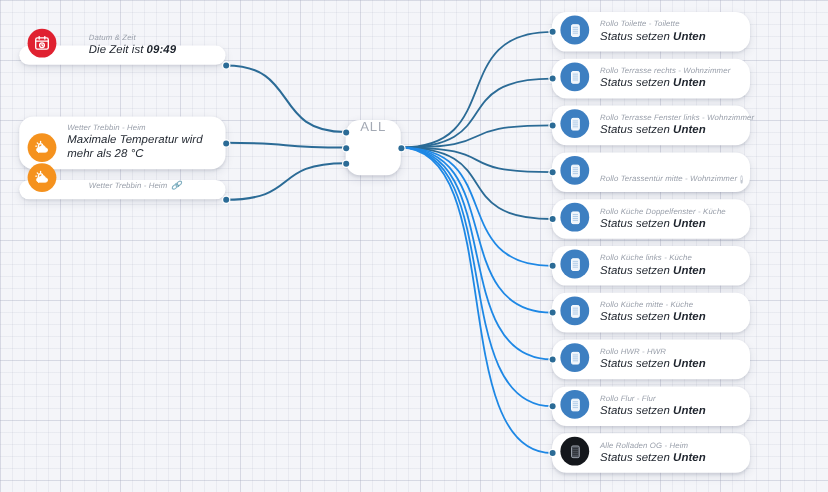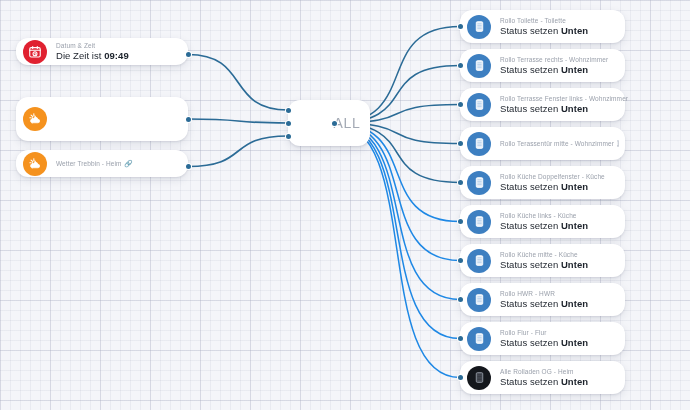--- a/index.html
+++ b/index.html
@@ -31,23 +31,24 @@
     pointer-events: none;
   }
 
   
   .node {
     position: absolute;
     background: #ffffff;
     border-radius: 12px;
     box-shadow: 0 1px 2px rgba(30,40,70,0.10), 0 3px 8px rgba(30,40,70,0.10);
     display: flex;
-    align-items: center;
+    align-items: flex-end;
     box-sizing: border-box;
     padding: 6px 10px 6px 7px;
+    font-style: italic;
   }
   .node .badge {
     flex: 0 0 auto;
     width: 24px;
     height: 24px;
     border-radius: 50%;
     display: flex;
     align-items: center;
     justify-content: center;
     margin-right: 9px;
@@ -72,21 +73,21 @@
     font-size: 9.5px;
     line-height: 12px;
     color: #1d232c;
     letter-spacing: .05px;
   }
   .node .main b { font-weight: bold; }
 
   
   .trigger { width: 172px; }
   .trigger.tall { height: 44px; }
-  .trigger.short { height: 27px; }
+  .trigger.short { height: 16px; gap: 18px; }
   .trigger .main { font-size: 9.5px; }
 
   
   .action {
     width: 165px;
     height: 33px;
   }
 
   
   .port {
@@ -102,26 +103,24 @@
   #all-node {
     position: absolute;
     left: 288px;
     top: 100px;
     width: 46px;
     height: 46px;
     background: #ffffff;
     border-radius: 12px;
     box-shadow: 0 1px 2px rgba(30,40,70,0.10), 0 3px 8px rgba(30,40,70,0.12);
     display: flex;
-    align-items: center;
     justify-content: center;
-    font-size: 14px;
+    font-size: 11px;
     color: #a3a9b4;
     letter-spacing: .7px;
-    padding-left: 36px;
   }
 
   .info-dot {
     display: inline-block;
     width: 7px;
     height: 7px;
     border-radius: 50%;
     background: #c3c8d1;
     color: #fff;
     font-size: 5.5px;
@@ -173,20 +172,26 @@
 
   <div class="node trigger tall" id="trig-1" style="left:16px; top:97px;">
     <span class="badge" style="background:#f5921e">
       <svg width="14" height="14" viewBox="0 0 24 24" fill="none" stroke="#ffffff" stroke-width="1.8" stroke-linecap="round" stroke-linejoin="round">
         <circle cx="10" cy="9.5" r="3"></circle>
         <line x1="10" y1="3.2" x2="10" y2="4.6"></line>
         <line x1="5.2" y1="5.2" x2="6.2" y2="6.2"></line>
         <line x1="3.2" y1="10" x2="4.6" y2="10"></line>
         <path d="M7 18.5h10a3 3 0 0 0 0-6 4.3 4.3 0 0 0-8.2-.9A2.6 2.6 0 0 0 7 18.5z" fill="#ffffff" stroke="#ffffff" stroke-width="1.2"></path>
       </svg>
+    </span>
+    <span class="txt">
+      <span class="sub">
+        <span>Wetter Trebbin - Heim</span>
+      </span>
+      <span class="main"><span>Maximale Temperatur wird mehr als 28 °C</span><b></b><span></span></span>
     </span>
   </div>
 
   <div class="node trigger short" id="trig-2" style="left:16px; top:150px;">
     <span class="badge" style="background:#f5921e">
       <svg width="14" height="14" viewBox="0 0 24 24" fill="none" stroke="#ffffff" stroke-width="1.8" stroke-linecap="round" stroke-linejoin="round">
         <circle cx="10" cy="9.5" r="3"></circle>
         <line x1="10" y1="3.2" x2="10" y2="4.6"></line>
         <line x1="5.2" y1="5.2" x2="6.2" y2="6.2"></line>
         <line x1="3.2" y1="10" x2="4.6" y2="10"></line>

